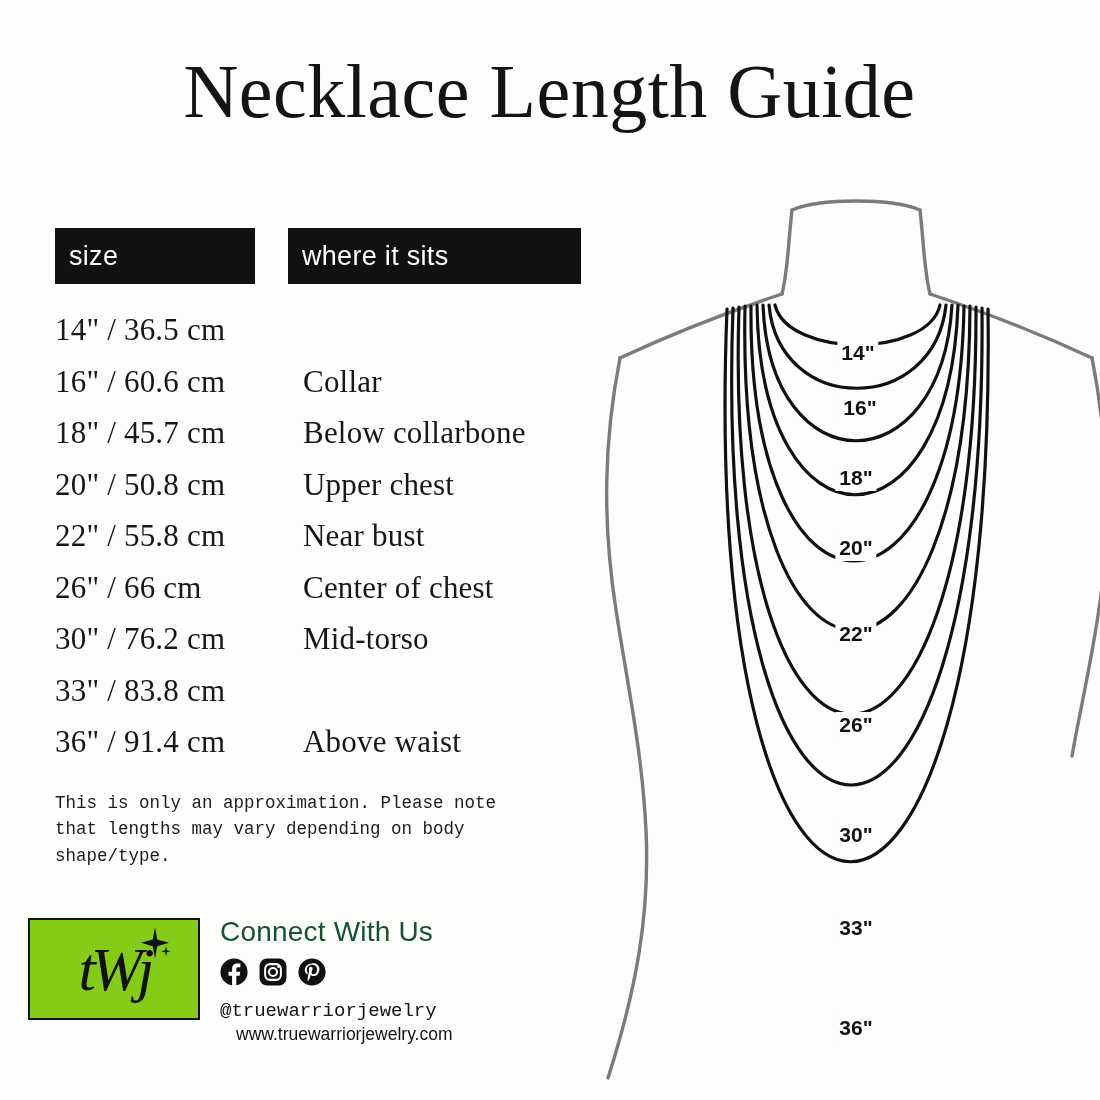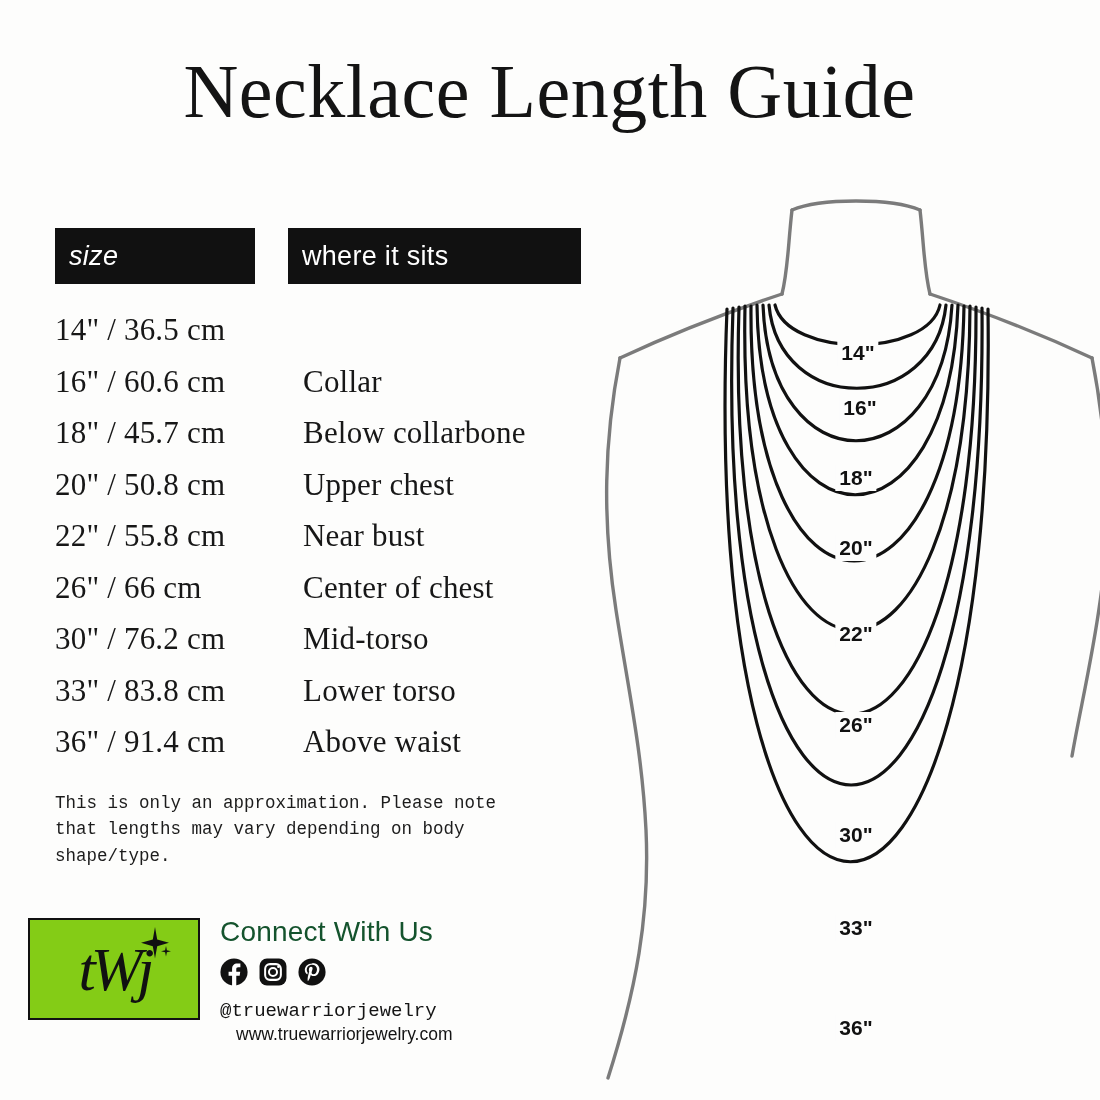--- a/index.html
+++ b/index.html
@@ -39,21 +39,21 @@
     color: #ffffff;
     font-family: "Liberation Sans", sans-serif;
     font-size: 27px;
     font-weight: 400;
     letter-spacing: 0.3px;
     display: flex;
     align-items: center;
     padding-left: 14px;
     height: 56px;
   }
-  #hdr-size { left: 55px; top: 228px; width: 200px; font-style: italic; }
+  #hdr-size { left: 55px; top: 228px; width: 200px; }
   #hdr-where { left: 288px; top: 228px; width: 293px; }
 
   
   #rows {
     position: absolute;
     left: 0;
     top: 312px;
     width: 600px;
   }
   .row {
@@ -214,21 +214,20 @@
     <div class="row">
       <span class="sz">26" / 66 cm</span>
       <span class="wh">Center of chest</span>
     </div>
     <div class="row">
       <span class="sz">30" / 76.2 cm</span>
       <span class="wh">Mid-torso</span>
     </div>
     <div class="row">
       <span class="sz">33" / 83.8 cm</span>
-      <span class="wh">Lower torso</span>
     </div>
     <div class="row">
       <span class="sz">36" / 91.4 cm</span>
       <span class="wh">Above waist</span>
     </div>
   </div>
 
   <p id="note">This is only an approximation. Please note that lengths may vary depending on body shape/type.</p>
 
   <div id="logo-box">

